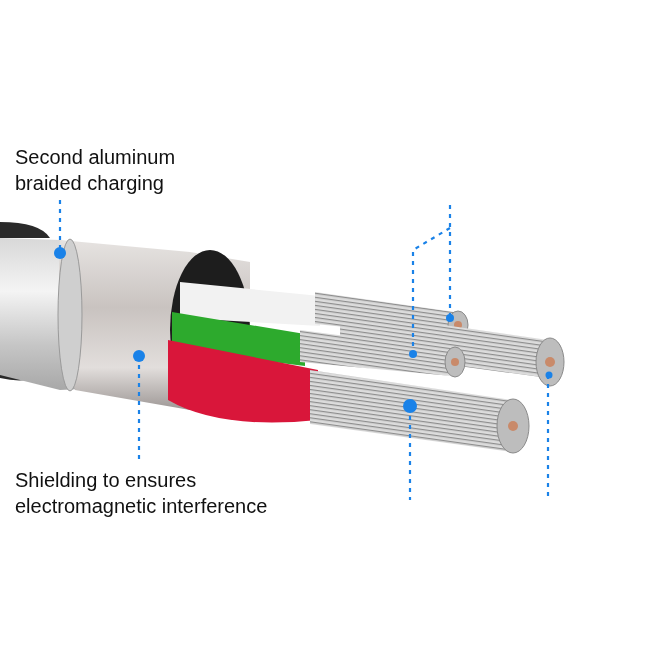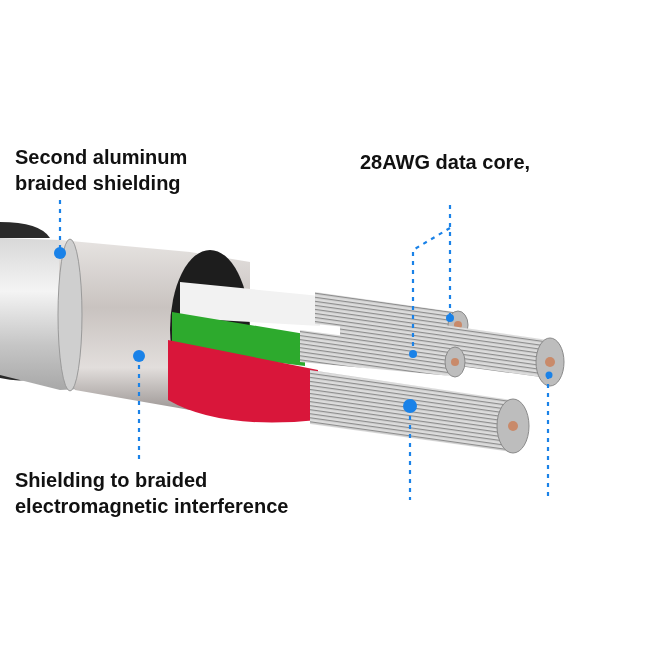--- a/index.html
+++ b/index.html
@@ -1,18 +1,18 @@
 <!DOCTYPE html>
 <html><head>
 <meta charset="utf-8">
 <style>
   html,body{margin:0;padding:0;background:#ffffff;}
   body{width:650px;height:650px;position:relative;overflow:hidden;font-family:"Liberation Sans",sans-serif;}
   .label{position:absolute;color:#111111;font-size:20px;line-height:26px;white-space:nowrap;}
-  .label span{display:block;font-weight:bold;}
+  .label span{display:block;}
   svg.art{position:absolute;left:0;top:0;}
 </style>
 </head>
 <body>
 
 <svg class="art" width="650" height="650" viewBox="0 0 650 650">
   <defs>
     <linearGradient id="outerG" x1="0" y1="0" x2="0" y2="1">
       <stop offset="0" stop-color="#d8d8d8"></stop>
         <stop offset="0.35" stop-color="#f4f4f4"></stop>
@@ -78,23 +78,22 @@
     <circle cx="139" cy="356" r="6"></circle>
     <circle cx="450" cy="318" r="4"></circle>
     <circle cx="413" cy="354" r="4"></circle>
     <circle cx="410" cy="406" r="7"></circle>
     <circle cx="549" cy="375" r="3.5"></circle>
   </g>
 </svg>
 
 <div class="label" style="left:15px;top:144px;">
   <span>Second aluminum</span>
-  <span>braided shielding</span>
+  <span>braided charging</span>
 </div>
 <div class="label" style="left:360px;top:149px;">
-  <span>28AWG data core,</span>
 </div>
 <div class="label" style="left:15px;top:467px;">
-  <span>Shielding to braided</span>
+  <span>Shielding to ensures</span>
   <span>electromagnetic interference</span>
 </div>
 <div class="label" style="left:360px;top:514px;">
 </div>
 
 </body></html>

